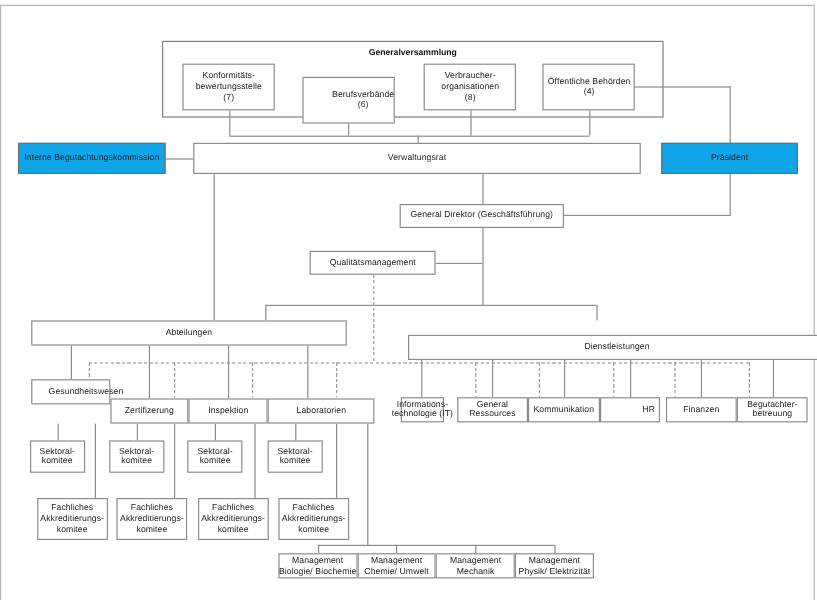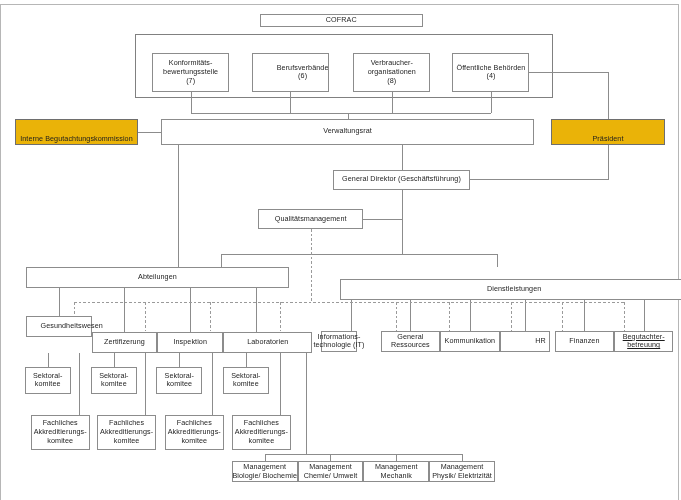--- a/index.html
+++ b/index.html
@@ -7,37 +7,38 @@
   body{width:681px;height:500px;overflow:hidden;
        font-family:"Liberation Sans",sans-serif;
        -webkit-font-smoothing:antialiased;}
   #page{position:relative;width:681px;height:500px;background:#fff;overflow:hidden;}
   #frame{position:absolute;left:0px;top:4px;width:679px;height:520px;box-sizing:border-box;
          border:1px solid #b6b6b6;border-bottom:none;pointer-events:none;}
   .node{position:absolute;box-sizing:border-box;border:1px solid #8c8c8c;background:#fff;
         display:flex;align-items:center;justify-content:center;text-align:center;
         font-size:7.2px;line-height:8.7px;color:#1d1d1d;letter-spacing:0.01em;
         white-space:pre;padding:0;overflow:visible;}
-  .node.grey{background:#eab308;border-color:#6e6e6e;align-items:flex-end;}
+  .node.grey{background:#0ea5e9;border-color:#6e6e6e;}
   .group{position:absolute;box-sizing:border-box;border:1px solid #808080;background:transparent;}
   .grouptitle{position:absolute;font-size:7.2px;font-weight:bold;color:#131313;
               text-align:center;white-space:nowrap;}
   .h{position:absolute;height:1px;background:#8c8c8c;}
   .v{position:absolute;width:1px;background:#8c8c8c;}
   .hd{position:absolute;height:1px;
       background:repeating-linear-gradient(to right,#9a9a9a 0 2.6px,rgba(0,0,0,0) 2.6px 4.6px);}
   .vd{position:absolute;width:1px;
       background:repeating-linear-gradient(to bottom,#9a9a9a 0 2.6px,rgba(0,0,0,0) 2.6px 4.6px);}
 </style>
 </head>
 <body>
 
 <div id="page">
   <div id="frame"></div>
 <div class="group" style="left: 135px; top: 34px; width: 418px; height: 63.5px;"></div>
+    <div class="grouptitle" style="left: 135px; top: 39px; width: 418px;">Generalversammlung</div>
     <div class="v" style="left: 190.5px; top: 91px; height: 21.8px;"></div>
     <div class="v" style="left: 290px; top: 91px; height: 21.8px;"></div>
     <div class="v" style="left: 391.5px; top: 91px; height: 21.8px;"></div>
     <div class="v" style="left: 490.5px; top: 91px; height: 21.8px;"></div>
     <div class="h" style="left: 190.5px; top: 112.6px; width: 300.6px;"></div>
     <div class="v" style="left: 348px; top: 112.6px; height: 6.6px;"></div>
     <div class="h" style="left: 138px; top: 131.7px; width: 23.5px;"></div>
     <div class="h" style="left: 529px; top: 72px; width: 79.8px;"></div>
     <div class="v" style="left: 608.3px; top: 72px; height: 107.4px;"></div>
     <div class="h" style="left: 470px; top: 179.3px; width: 139.3px;"></div>
@@ -77,50 +78,49 @@
     <div class="hd" style="left: 73.9px; top: 302.2px; width: 550px;"></div>
     <div class="vd" style="left: 74.3px; top: 302.2px; height: 29.3px;"></div>
     <div class="vd" style="left: 144.8px; top: 302.2px; height: 29.3px;"></div>
     <div class="vd" style="left: 210.3px; top: 302.2px; height: 29.3px;"></div>
     <div class="vd" style="left: 280.3px; top: 302.2px; height: 29.3px;"></div>
     <div class="vd" style="left: 395.6px; top: 302.2px; height: 29.1px;"></div>
     <div class="vd" style="left: 448.5px; top: 302.2px; height: 29.1px;"></div>
     <div class="vd" style="left: 511.3px; top: 302.2px; height: 29.1px;"></div>
     <div class="vd" style="left: 562.4px; top: 302.2px; height: 29.1px;"></div>
     <div class="vd" style="left: 623.8px; top: 302.2px; height: 29.1px;"></div>
-    <div class="node" style="left: 260px; top: 13.5px; width: 162.5px; height: 13px;"><span>COFRAC</span></div>
     <div class="node" style="left: 152px; top: 53px; width: 77.3px; height: 38.6px;"><span>Konformitäts-
 bewertungsstelle
 (7)</span></div>
-    <div class="node" style="left: 252.3px; top: 53px; width: 76.6px; height: 38.6px; padding-left: 24px;"><span>Berufsverbände
+    <div class="node" style="left: 252.3px; top: 64px; width: 76.6px; height: 38.6px; padding-left: 24px;"><span>Berufsverbände
 (6)</span></div>
     <div class="node" style="left: 353.4px; top: 53px; width: 76.9px; height: 38.6px;"><span>Verbraucher-
 organisationen
 (8)</span></div>
     <div class="node" style="left: 452.4px; top: 53px; width: 77.1px; height: 38.6px;"><span>Öffentliche Behörden
 (4)</span></div>
     <div class="node grey" style="left: 15px; top: 119px; width: 123px; height: 25.5px;"><span>Interne Begutachtungskommission</span></div>
     <div class="node" style="left: 161px; top: 119px; width: 373px; height: 25.5px;"><span>Verwaltungsrat</span></div>
     <div class="node grey" style="left: 551px; top: 119px; width: 114px; height: 25.5px;"><span>Präsident</span></div>
     <div class="node" style="left: 333px; top: 169.5px; width: 137px; height: 20px;"><span>General Direktor (Geschäftsführung)</span></div>
     <div class="node" style="left: 258px; top: 209px; width: 105.4px; height: 20px;"><span>Qualitätsmanagement</span></div>
     <div class="node" style="left: 25.7px; top: 267.3px; width: 263.5px; height: 20.8px;"><span>Abteilungen</span></div>
     <div class="node" style="left: 340px; top: 266.4px; width: 348.3px; height: 20.8px; margin-top: 13px;"><span>Dienstleistungen</span></div>
     <div class="node" style="left: 25.7px; top: 316px; width: 65.9px; height: 20.8px; padding-left: 26px;"><span>Gesundheitswesen</span></div>
     <div class="node" style="left: 91.6px; top: 332px; width: 65.6px; height: 20.8px;"><span>Zertifizerung</span></div>
     <div class="node" style="left: 157.2px; top: 332px; width: 66.1px; height: 20.8px; align-items: center;"><span>Inspektion</span></div>
     <div class="node" style="left: 223.3px; top: 332px; width: 89px; height: 20.8px;"><span>Laboratorien</span></div>
-    <div class="node" style="left: 321px; top: 331.3px; width: 36px; height: 20.3px;"><span>Informations-
+    <div class="node" style="left: 334px; top: 331.3px; width: 36px; height: 20.3px;"><span>Informations-
 technologie (IT)</span></div>
     <div class="node" style="left: 380.6px; top: 331.3px; width: 59.5px; height: 20.3px;"><span>General
 Ressources</span></div>
     <div class="node" style="left: 440.1px; top: 331.3px; width: 59.5px; height: 20.3px;"><span>Kommunikation</span></div>
     <div class="node" style="left: 499.6px; top: 331.3px; width: 50px; height: 20.3px; padding-left: 32px;"><span>HR</span></div>
     <div class="node" style="left: 554.8px; top: 331.3px; width: 59.2px; height: 20.3px;"><span>Finanzen</span></div>
-    <div class="node" style="left: 614px; top: 331.3px; width: 59.4px; height: 20.3px; text-decoration: underline;"><span>Begutachter-
+    <div class="node" style="left: 614px; top: 331.3px; width: 59.4px; height: 20.3px;"><span>Begutachter-
 betreuung</span></div>
     <div class="node" style="left: 24.6px; top: 367.4px; width: 46.2px; height: 26.2px;"><span>Sektoral-
 komitee</span></div>
     <div class="node" style="left: 90.8px; top: 367.4px; width: 46.2px; height: 26.2px;"><span>Sektoral-
 komitee</span></div>
     <div class="node" style="left: 156.2px; top: 367.4px; width: 46.2px; height: 26.2px;"><span>Sektoral-
 komitee</span></div>
     <div class="node" style="left: 222.8px; top: 367.4px; width: 46.2px; height: 26.2px;"><span>Sektoral-
 komitee</span></div>
     <div class="node" style="left: 30.5px; top: 415.4px; width: 59.4px; height: 34.2px;"><span>Fachliches

